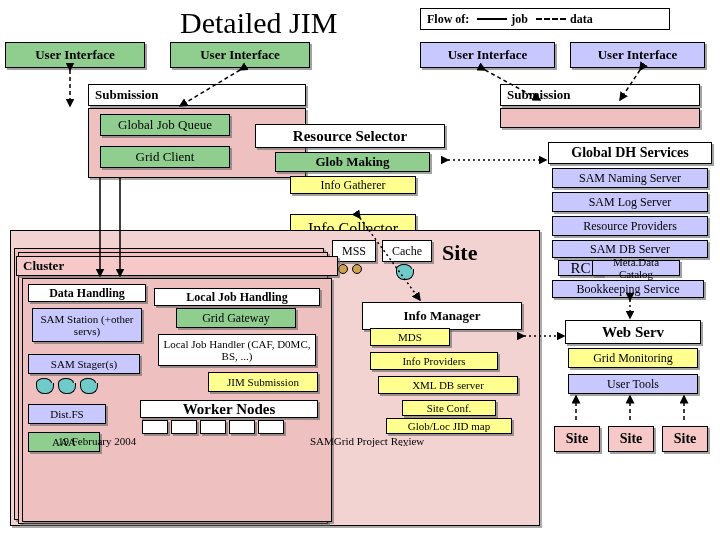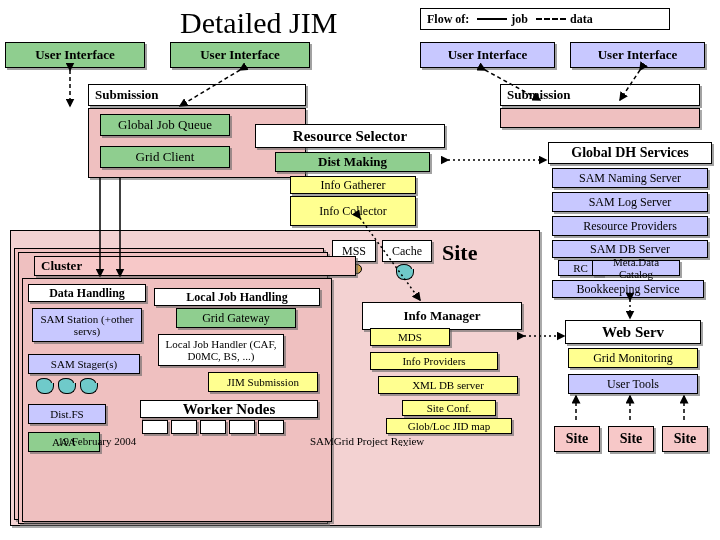--- a/index.html
+++ b/index.html
@@ -52,53 +52,53 @@
 
 <div class="box white bold" style="left:88px;top:84px;width:218px;height:22px;justify-content:flex-start;padding-left:6px">Submission</div>
 <div class="shadow-panel" style="left:88px;top:108px;width:218px;height:70px"></div>
 <div class="box green" style="left:100px;top:114px;width:130px;height:22px">Global Job Queue</div>
 <div class="box green" style="left:100px;top:146px;width:130px;height:22px">Grid Client</div>
 
 <div class="box white bold" style="left:500px;top:84px;width:200px;height:22px;justify-content:flex-start;padding-left:6px">Submission</div>
 <div class="shadow-panel" style="left:500px;top:108px;width:200px;height:20px"></div>
 
 <div class="box white bold" style="left:255px;top:124px;width:190px;height:24px;font-size:15px">Resource Selector</div>
-<div class="box green bold" style="left:275px;top:152px;width:155px;height:20px">Dist Making</div>
+<div class="box green bold" style="left:275px;top:152px;width:155px;height:20px">Glob Making</div>
 <div class="box yellow" style="left:290px;top:176px;width:126px;height:18px;font-size:12px">Info Gatherer</div>
-<div class="box yellow" style="left:290px;top:196px;width:126px;height:30px;font-size:12px">Info Collector</div>
+<div class="box yellow" style="left:290px;top:214px;width:126px;height:30px;font-size:16px">Info Collector</div>
 
 <div class="box white bold" style="left:548px;top:142px;width:164px;height:22px;font-size:14px">Global DH Services</div>
 <div class="box lav" style="left:552px;top:168px;width:156px;height:20px;font-size:12px">SAM Naming Server</div>
 <div class="box lav" style="left:552px;top:192px;width:156px;height:20px;font-size:12px">SAM Log Server</div>
 <div class="box lav" style="left:552px;top:216px;width:156px;height:20px;font-size:12px">Resource Providers</div>
 <div class="box lav" style="left:552px;top:240px;width:156px;height:18px;font-size:12px">SAM DB Server</div>
-<div class="box lav" style="left:558px;top:260px;width:45px;height:16px;font-size:11px">RC</div>
+<div class="box lav" style="left:558px;top:260px;width:45px;height:16px;font-size:15px">RC</div>
 <div class="box lav" style="left:592px;top:260px;width:88px;height:16px;font-size:11px">Meta.Data Catalog</div>
 <div class="box lav" style="left:552px;top:280px;width:152px;height:18px;font-size:12px">Bookkeeping Service</div>
 
 <div class="shadow-panel" style="left:10px;top:230px;width:530px;height:296px;background:#f3d2d2"></div>
 <div style="position:absolute;left:442px;top:240px;font-size:22px;font-weight:bold">Site</div>
 
 <div class="box white" style="left:332px;top:240px;width:44px;height:22px;font-size:12px">MSS</div>
 <div class="tape" style="left:338px;top:264px"></div>
 <div class="tape" style="left:352px;top:264px"></div>
 <div class="box white" style="left:382px;top:240px;width:50px;height:22px;font-size:12px">Cache</div>
 <div class="disk" style="left:396px;top:264px"></div>
 
 <div class="shadow-panel" style="left:14px;top:248px;width:310px;height:272px;background:#efc0c0"></div>
 <div class="shadow-panel" style="left:18px;top:252px;width:310px;height:272px;background:#efc0c0"></div>
-<div class="box pink bold" style="left:34px;top:256px;width:322px;height:20px;justify-content:flex-start;padding-left:6px">Cluster</div>
+<div class="box pink bold" style="left:16px;top:256px;width:322px;height:20px;justify-content:flex-start;padding-left:6px">Cluster</div>
 <div class="shadow-panel" style="left:22px;top:278px;width:310px;height:244px"></div>
 
 <div class="box white bold" style="left:28px;top:284px;width:118px;height:18px;font-size:12px">Data Handling</div>
 <div class="box white bold" style="left:154px;top:288px;width:166px;height:18px;font-size:12px">Local Job Handling</div>
 
 <div class="box lav" style="left:32px;top:308px;width:110px;height:34px;font-size:11px">SAM Station (+other servs)</div>
 <div class="box green" style="left:176px;top:308px;width:120px;height:20px;font-size:12px">Grid Gateway</div>
-<div class="box white" style="left:158px;top:334px;width:126px;height:32px;font-size:11px">Local Job Handler (CAF, D0MC, BS, ...)</div>
+<div class="box white" style="left:158px;top:334px;width:158px;height:32px;font-size:11px">Local Job Handler (CAF, D0MC, BS, ...)</div>
 
 <div class="box lav" style="left:28px;top:354px;width:112px;height:20px;font-size:11px">SAM Stager(s)</div>
 <div class="disk" style="left:36px;top:378px"></div>
 <div class="disk" style="left:58px;top:378px"></div>
 <div class="disk" style="left:80px;top:378px"></div>
 
 <div class="box yellow" style="left:208px;top:372px;width:110px;height:20px;font-size:11px">JIM Submission</div>
 
 <div class="box lav" style="left:28px;top:404px;width:78px;height:20px;font-size:11px">Dist.FS</div>
 <div class="box white bold" style="left:140px;top:400px;width:178px;height:18px;font-size:15px">Worker Nodes</div>

